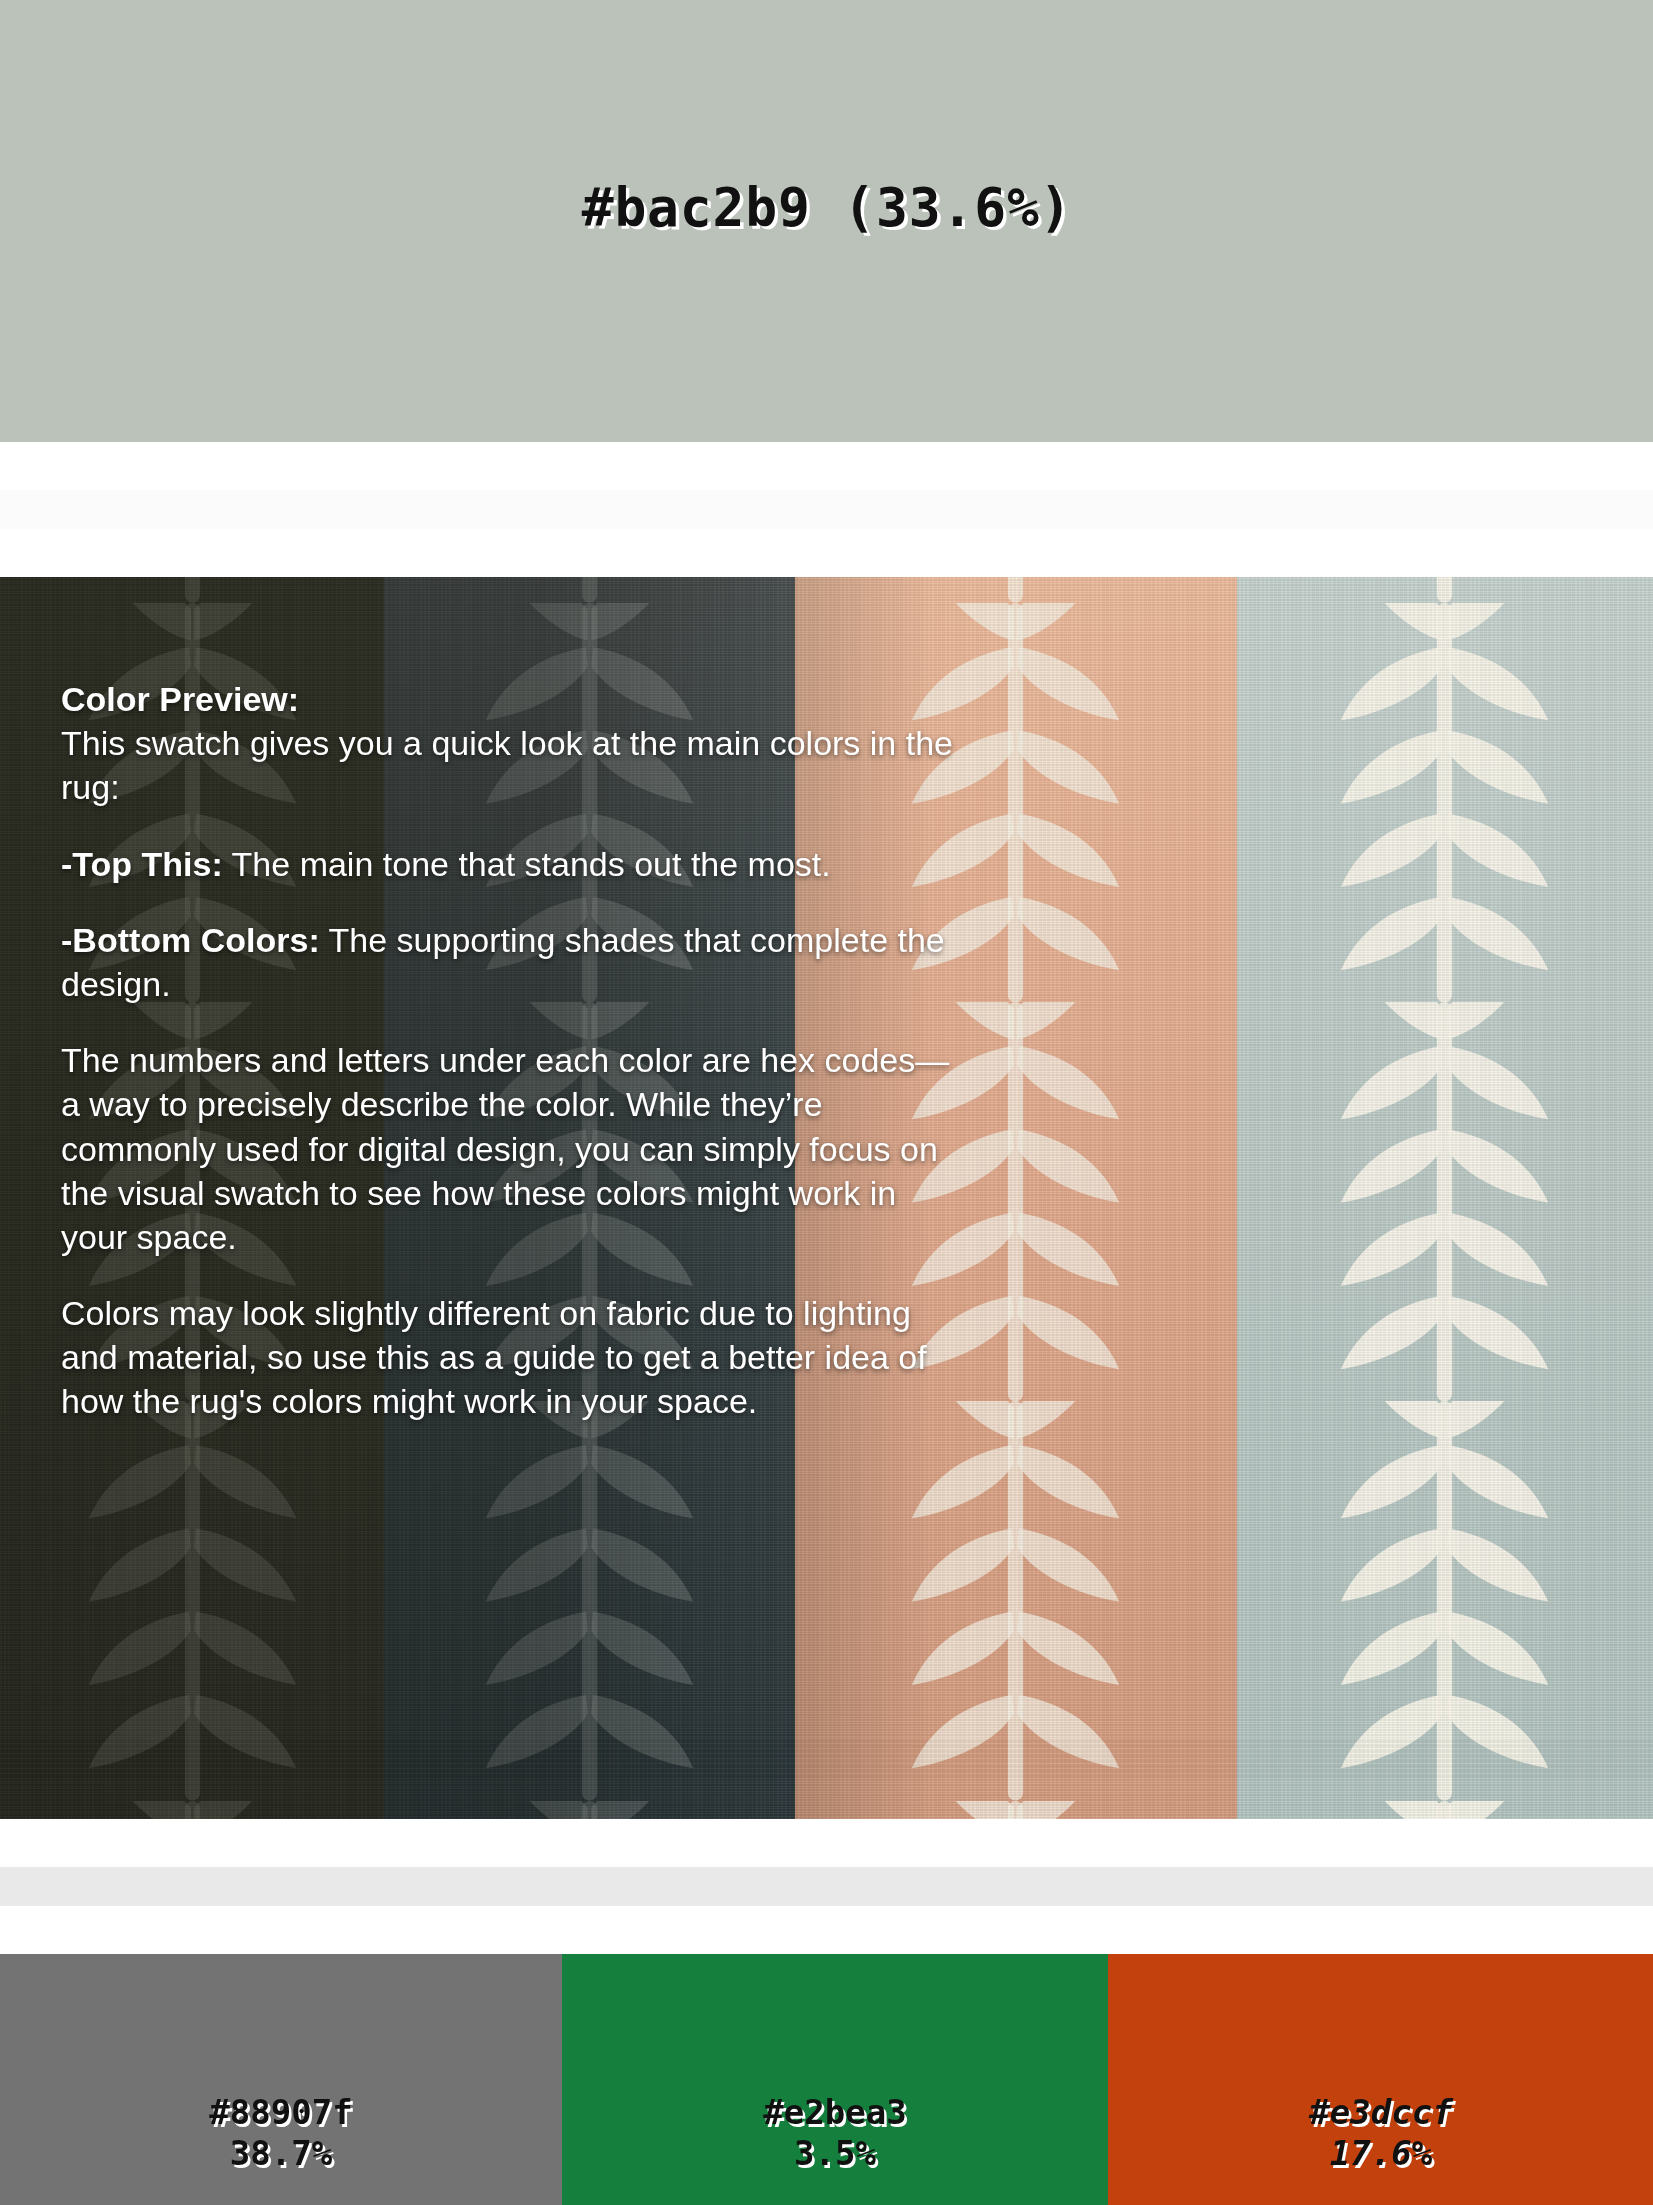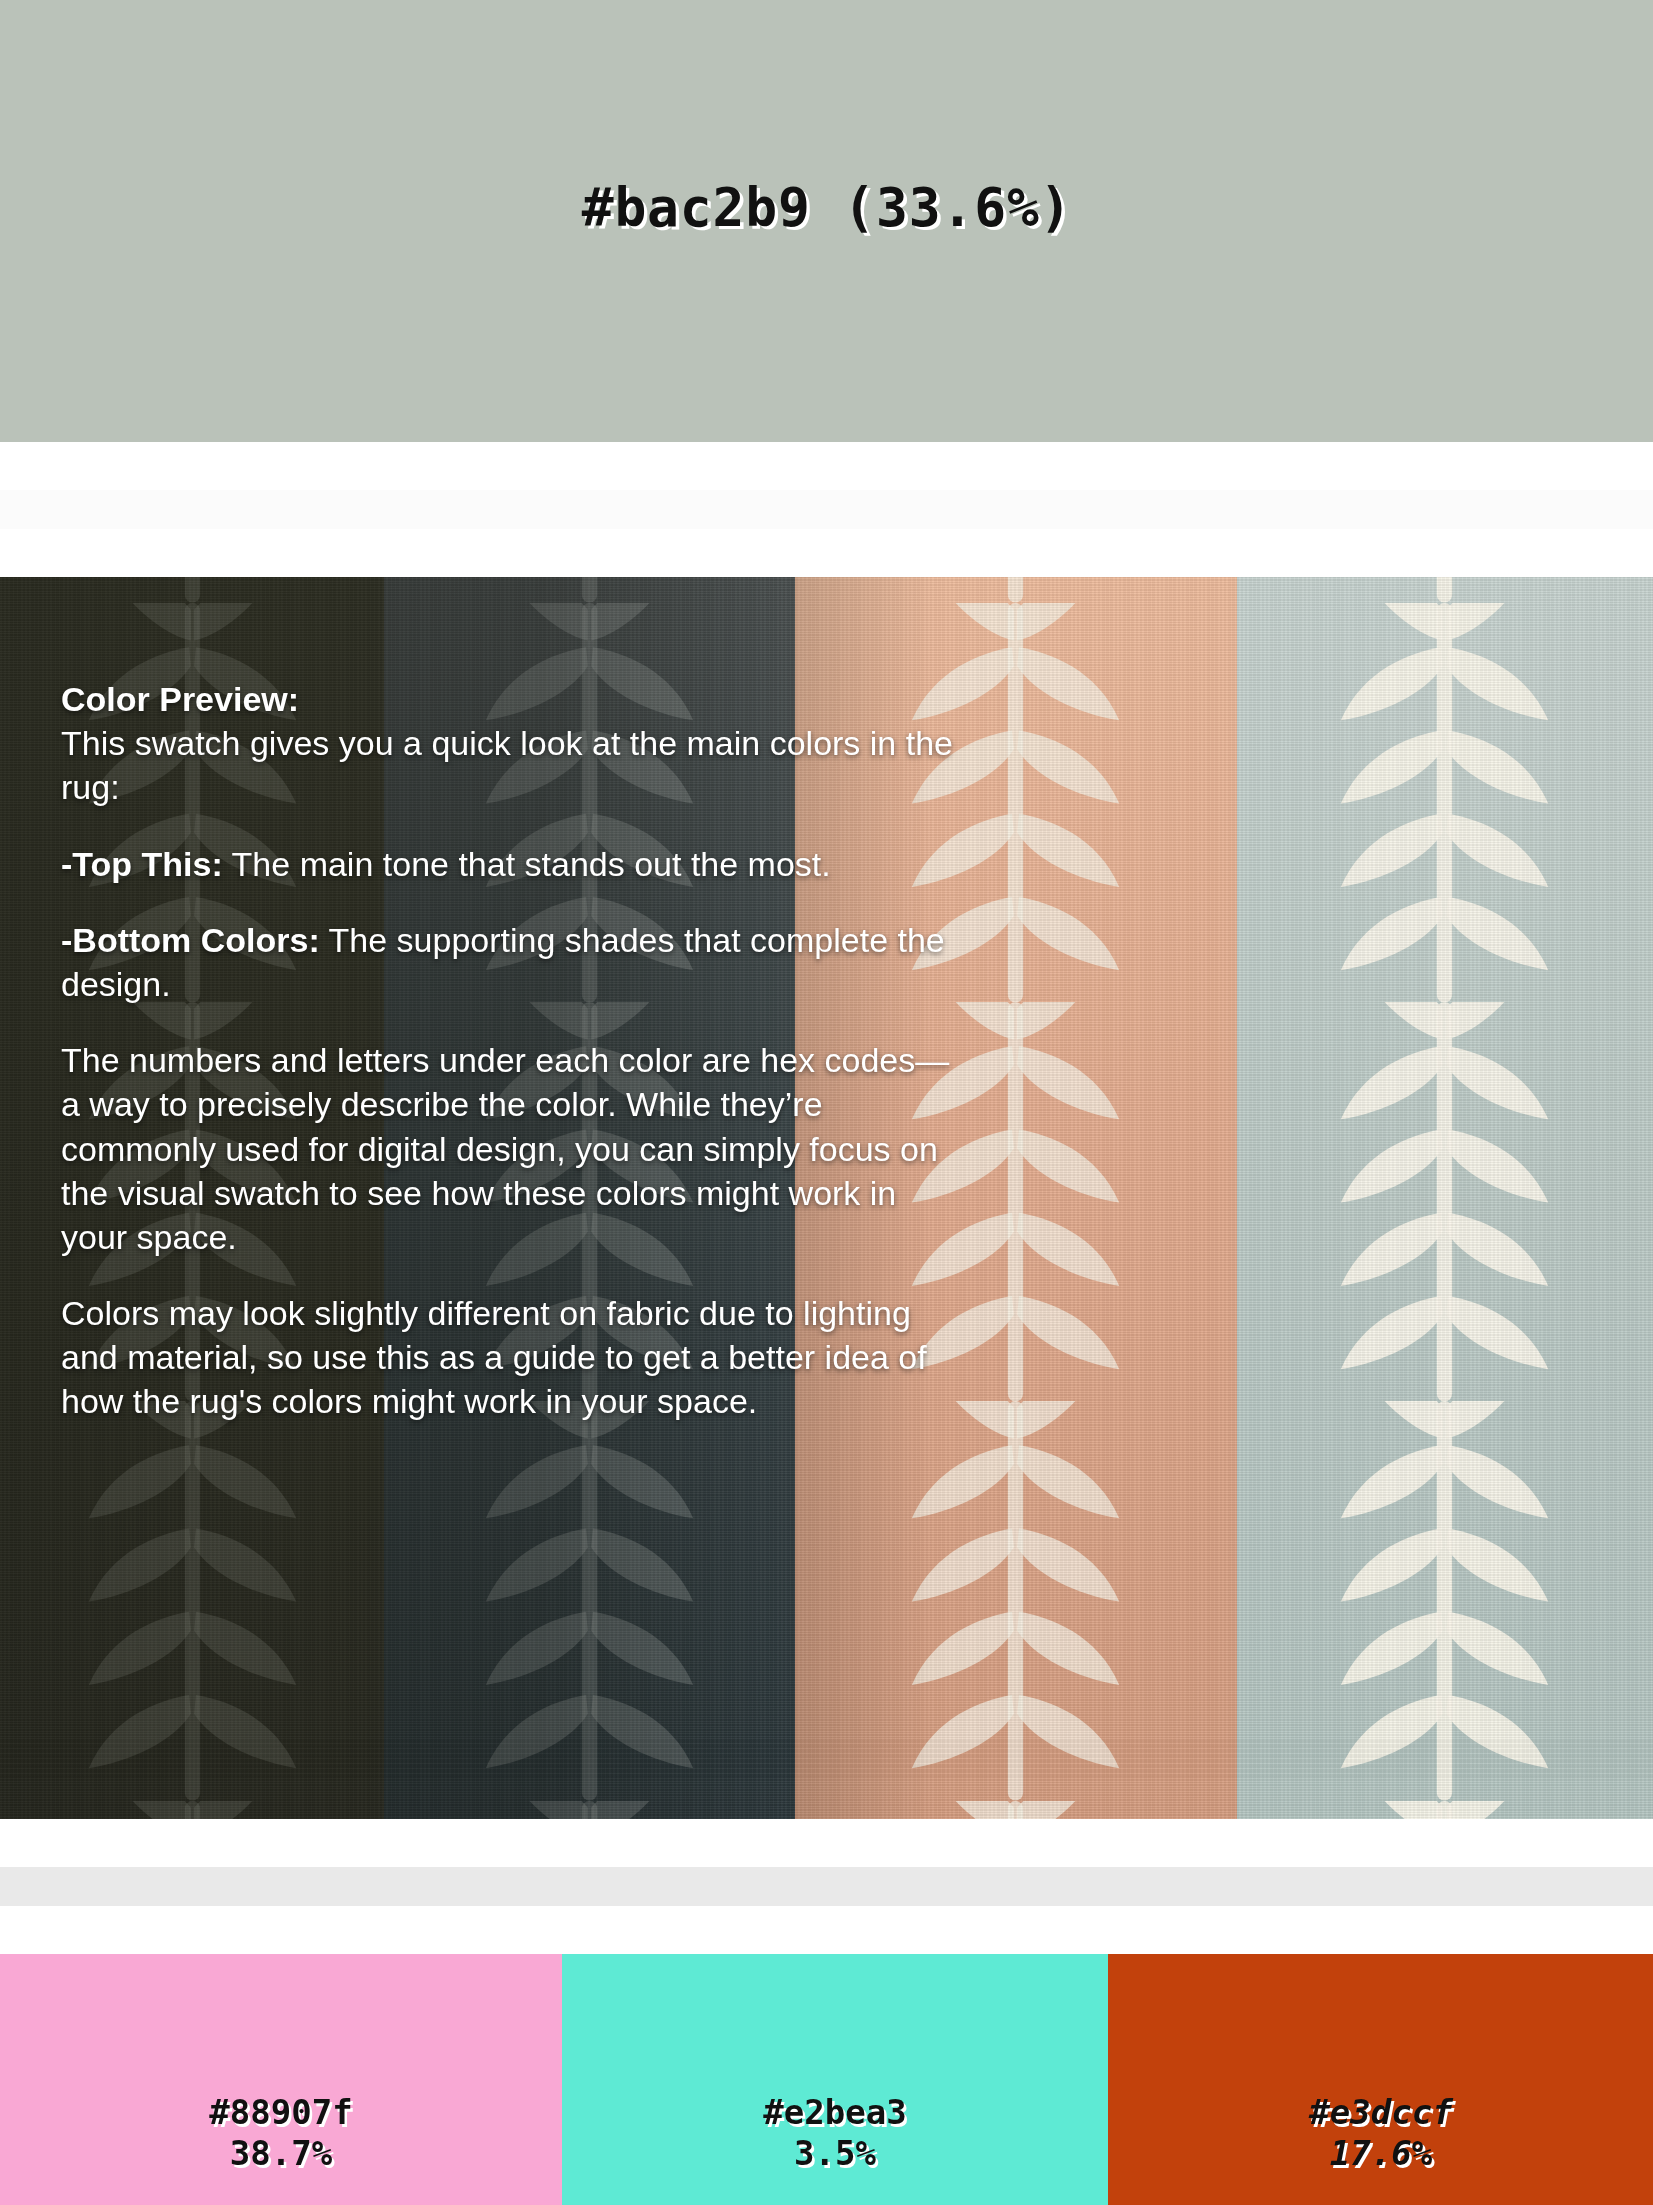--- a/index.html
+++ b/index.html
@@ -539,24 +539,24 @@
         <b>-Bottom Colors:</b><span> The supporting shades that complete the design.</span>
       </p>
       <p>The numbers and letters under each color are hex codes—a way to precisely describe the color. While they’re commonly used for digital design, you can simply focus on the visual swatch to see how these colors might work in your space.</p>
       <p>Colors may look slightly different on fabric due to lighting and material, so use this as a guide to get a better idea of how the rug's colors might work in your space.</p>
     </div>
   </div>
 
   <div class="gap-gray"></div>
 
   <div class="bottom-swatches" id="bottom-swatches">
-      <div class="swatch" style="background: #f9a8d4; padding-left: 16px;">
+      <div class="swatch" style="background: #737373; padding-left: 16px;">
         <div class="swatch-caption"><span class="swatch-hex">#88907f</span><span class="swatch-pct">38.7%</span></div>
       </div>
-      <div class="swatch" style="background: #5eead4;">
+      <div class="swatch" style="background: #15803d;">
         <div class="swatch-caption"><span class="swatch-hex">#e2bea3</span><span class="swatch-pct">3.5%</span></div>
       </div>
       <div class="swatch" style="background: #c2410c; font-style: italic;">
         <div class="swatch-caption"><span class="swatch-hex">#e3dccf</span><span class="swatch-pct">17.6%</span></div>
       </div>
     </div>
 
 </div>
 
 

